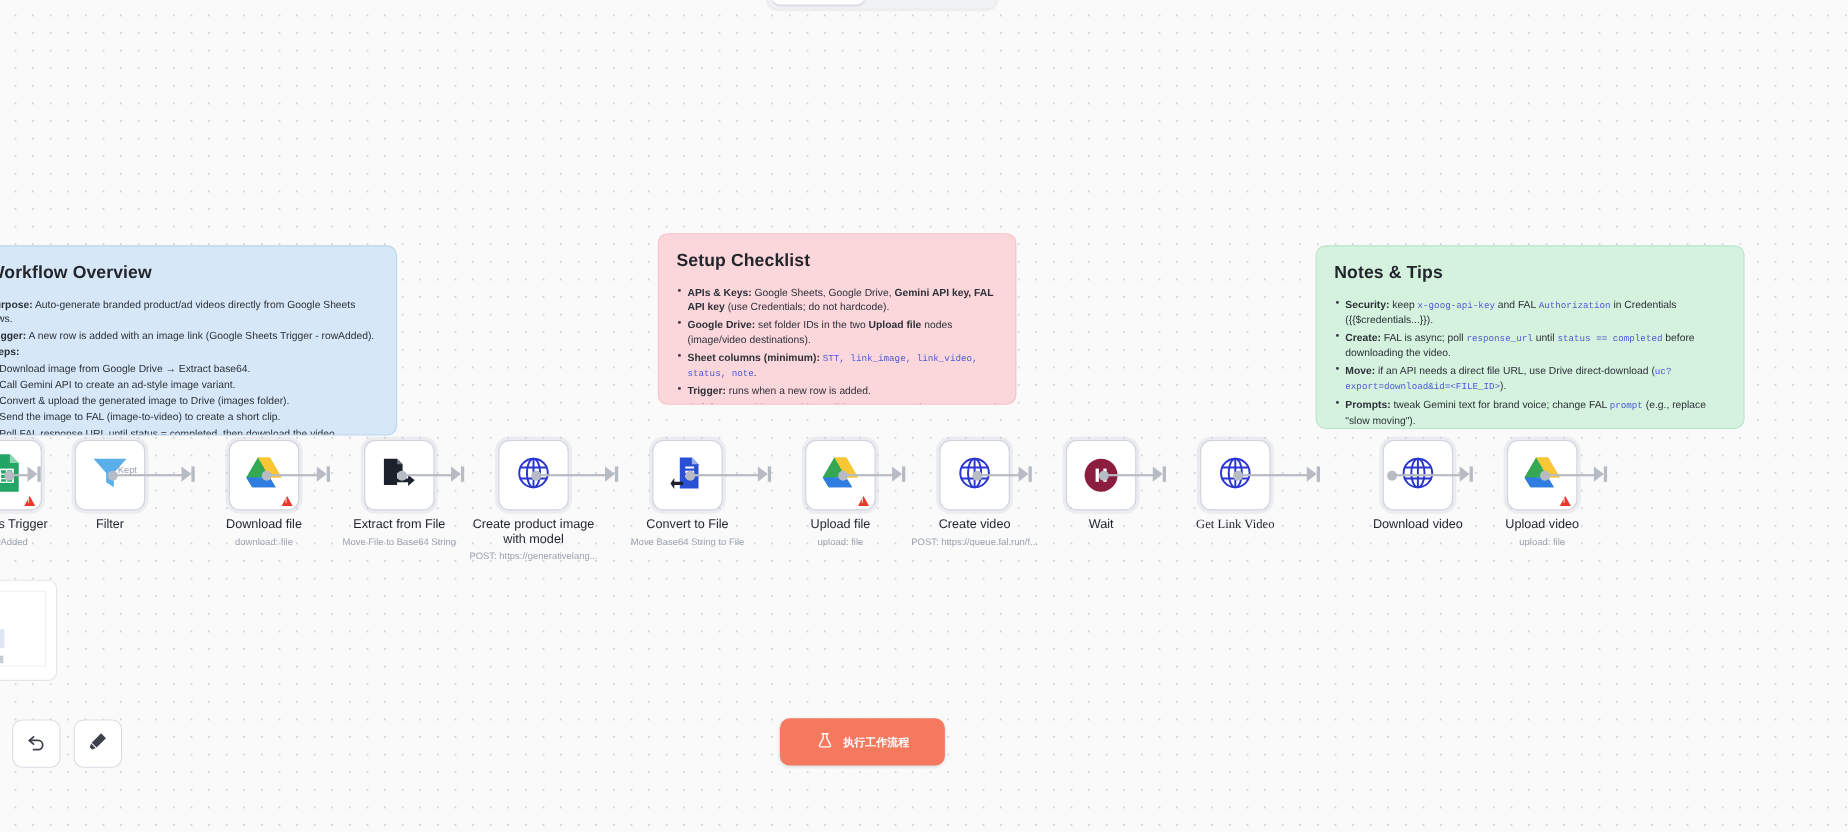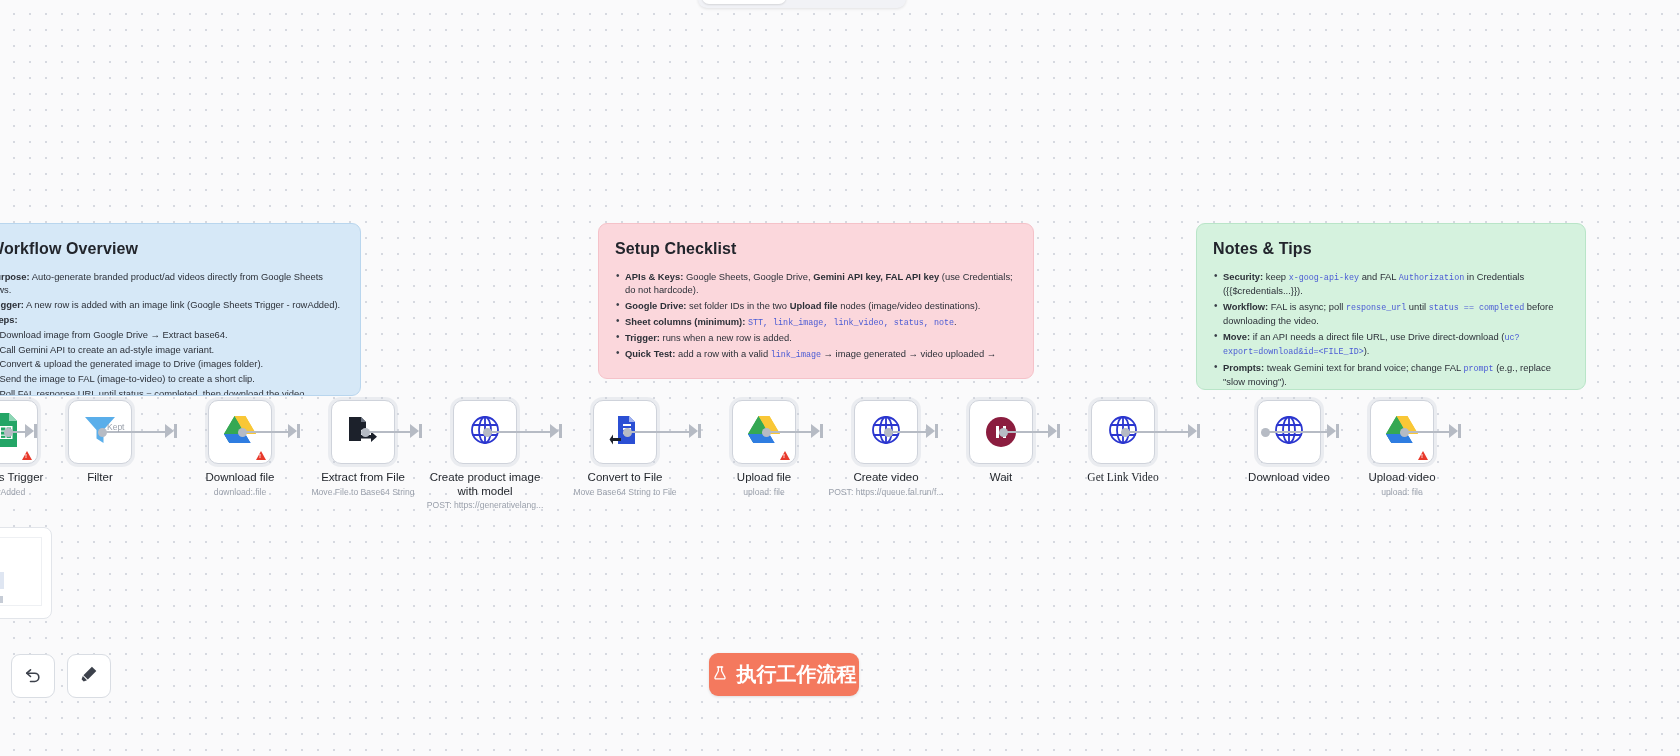--- a/index.html
+++ b/index.html
@@ -54,21 +54,21 @@
   .note li:before {
     content:"•"; position:absolute; left:1px; top:-1px; font-size:10px; color:#3a3f49;
   }
   .note ol { list-style: none; }
   .note ol li { padding-left: 0; margin-bottom: 1px; }
   .note ol li:before { content:none; }
   .note .b { font-weight: 700; }
   .mono { font-family: "Liberation Mono", monospace; color:#4a5bd4; font-size:8.4px; }
   .note-overview { left: -28px; top: 223px; width: 389px; height: 173px;
     background: #d6e8f7; border: 1px solid #b9d6ee; }
-  .note-setup { left: 598px; top: 223px; width: 436px; height: 156px;
+  .note-setup { left: 598px; top: 212px; width: 326px; height: 156px;
     background: #fbd7dc; border: 1px solid #f5c2c9; }
   .note-notes { left: 1196px; top: 223px; width: 390px; height: 167px;
     background: #d5f2de; border: 1px solid #b9e5c8; }
 
   
   #flow { position: absolute; left: 0; top: 400px; width: 1680px; height: 140px; }
   .node-wrap { position: absolute; top: 0; width: 120px; text-align: center; }
   .node-box {
     position: relative;
     width: 64px; height: 64px; margin: 0 auto;
@@ -138,21 +138,21 @@
     cursor: pointer;
   }
   .tool-undo { left: 11px; }
   .tool-pen  { left: 67px; }
 
   
   .run-btn {
     position: absolute; left: 709px; bottom: 60px;
     width: 150px; height: 43px;
     background: #f4795e; border: none; border-radius: 9px;
-    color: #fff; font-size: 20px; font-weight: 600;
+    color: #fff; font-size: 10px; font-weight: 600;
     display: flex; align-items: center; justify-content: center; gap: 9px;
     cursor: pointer; font-family: "Liberation Sans", sans-serif;
     box-shadow: 0 1px 3px rgba(0,0,0,.12);
   }
 </style>
 </head>
 <body>
 
 <div id="canvas">
 
@@ -203,21 +203,21 @@
     </ul>
   </div>
 
   <div class="note note-notes">
     <h2>Notes &amp; Tips</h2>
     <ul>
       <li>
         <span class="b">Security:</span><span> keep </span><span class="mono">x-goog-api-key</span><span> and FAL </span><span class="mono">Authorization</span><span> in Credentials ({{$credentials...}}).</span>
       </li>
       <li>
-        <span class="b">Workflow:</span><span> FAL is async; poll </span><span class="mono">response_url</span><span> until </span><span class="mono">status == completed</span><span> before downloading the video.</span>
+        <span class="b">Create:</span><span> FAL is async; poll </span><span class="mono">response_url</span><span> until </span><span class="mono">status == completed</span><span> before downloading the video.</span>
       </li>
       <li>
         <span class="b">Move:</span><span> if an API needs a direct file URL, use Drive direct-download (</span><span class="mono">uc?export=download&amp;id=&lt;FILE_ID&gt;</span><span>).</span>
       </li>
       <li>
         <span class="b">Prompts:</span><span> tweak Gemini text for brand voice; change FAL </span><span class="mono">prompt</span><span> (e.g., replace "slow moving").</span>
       </li>
 
     </ul>
   </div>

